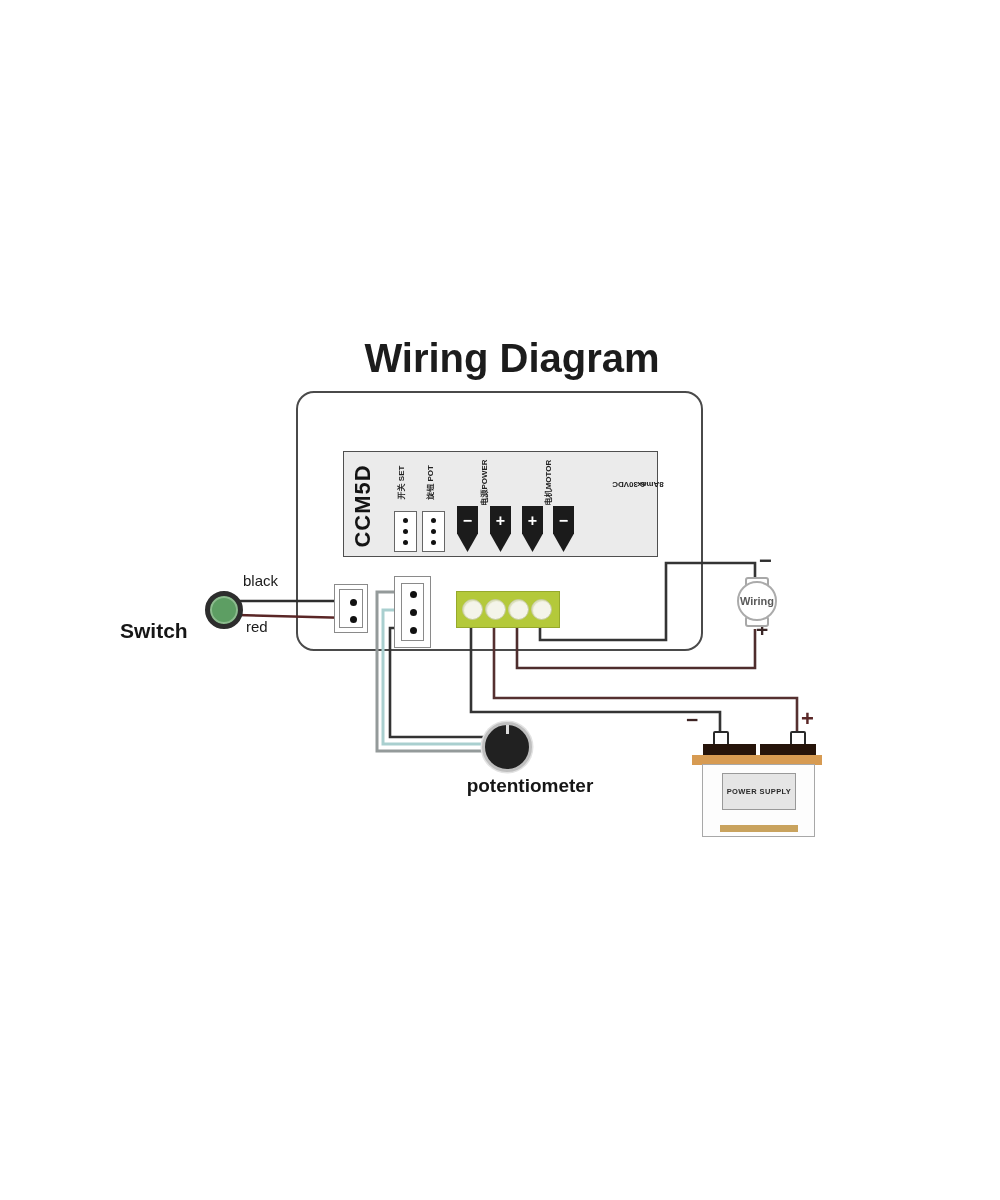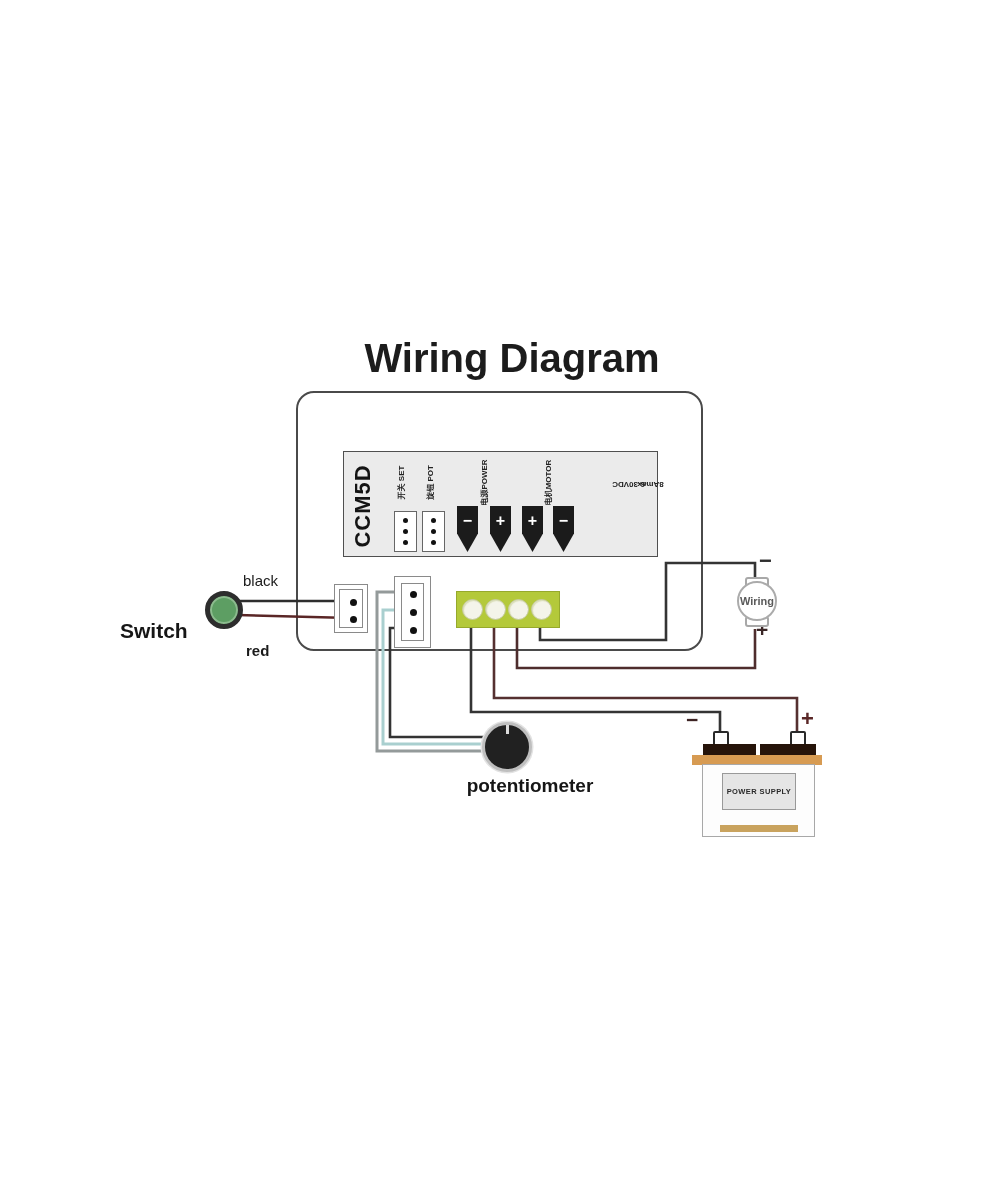--- a/index.html
+++ b/index.html
@@ -27,21 +27,21 @@
   .pin-box{background:#fff;border:1px solid #666;width:21px;height:39px;}
   .dot{background:#111;border-radius:50%;}
   .pentagon{width:21px;height:46px;background:#1b1b1b;text-align:center;
             clip-path:polygon(0 0,100% 0,100% 60%,50% 100%,0 60%);}
   .pentagon span{color:#fff;font-size:16px;font-weight:800;line-height:30px;}
   
   #switch-label{left:120px;top:595px;font-size:21px;font-weight:800;color:#161616;margin-top:24px;}
   #switch-button{left:205px;top:591px;width:28px;height:28px;border-radius:50%;background:#5d9e63;
                  border:5px solid #2d2d2d;box-shadow:inset 0 0 0 2px #8cbb8e;z-index:3;}
   #wire-label-black{left:243px;top:572px;font-size:15px;font-weight:400;color:#1a1a1a;}
-  #wire-label-red{left:246px;top:618px;font-size:15px;font-weight:700;color:#1a1a1a;margin-top:24px;}
+  #wire-label-red{left:246px;top:618px;font-size:15px;font-weight:400;color:#1a1a1a;}
   
   .conn-outer{background:#fff;border:1px solid #8a8a8a;z-index:3;}
   .conn-inner{background:#fff;border:1px solid #8a8a8a;}
   #switch-conn-outer{left:334px;top:584px;width:32px;height:47px;}
   #switch-conn-inner{left:4px;top:4px;width:22px;height:37px;}
   #pot-conn-outer{left:394px;top:576px;width:35px;height:70px;}
   #pot-conn-inner{left:6px;top:6px;width:21px;height:56px;}
   
   #terminal-block{left:456px;top:591px;width:102px;height:35px;background:#b4c93a;
                   border:1px solid #96a92c;z-index:3;}

